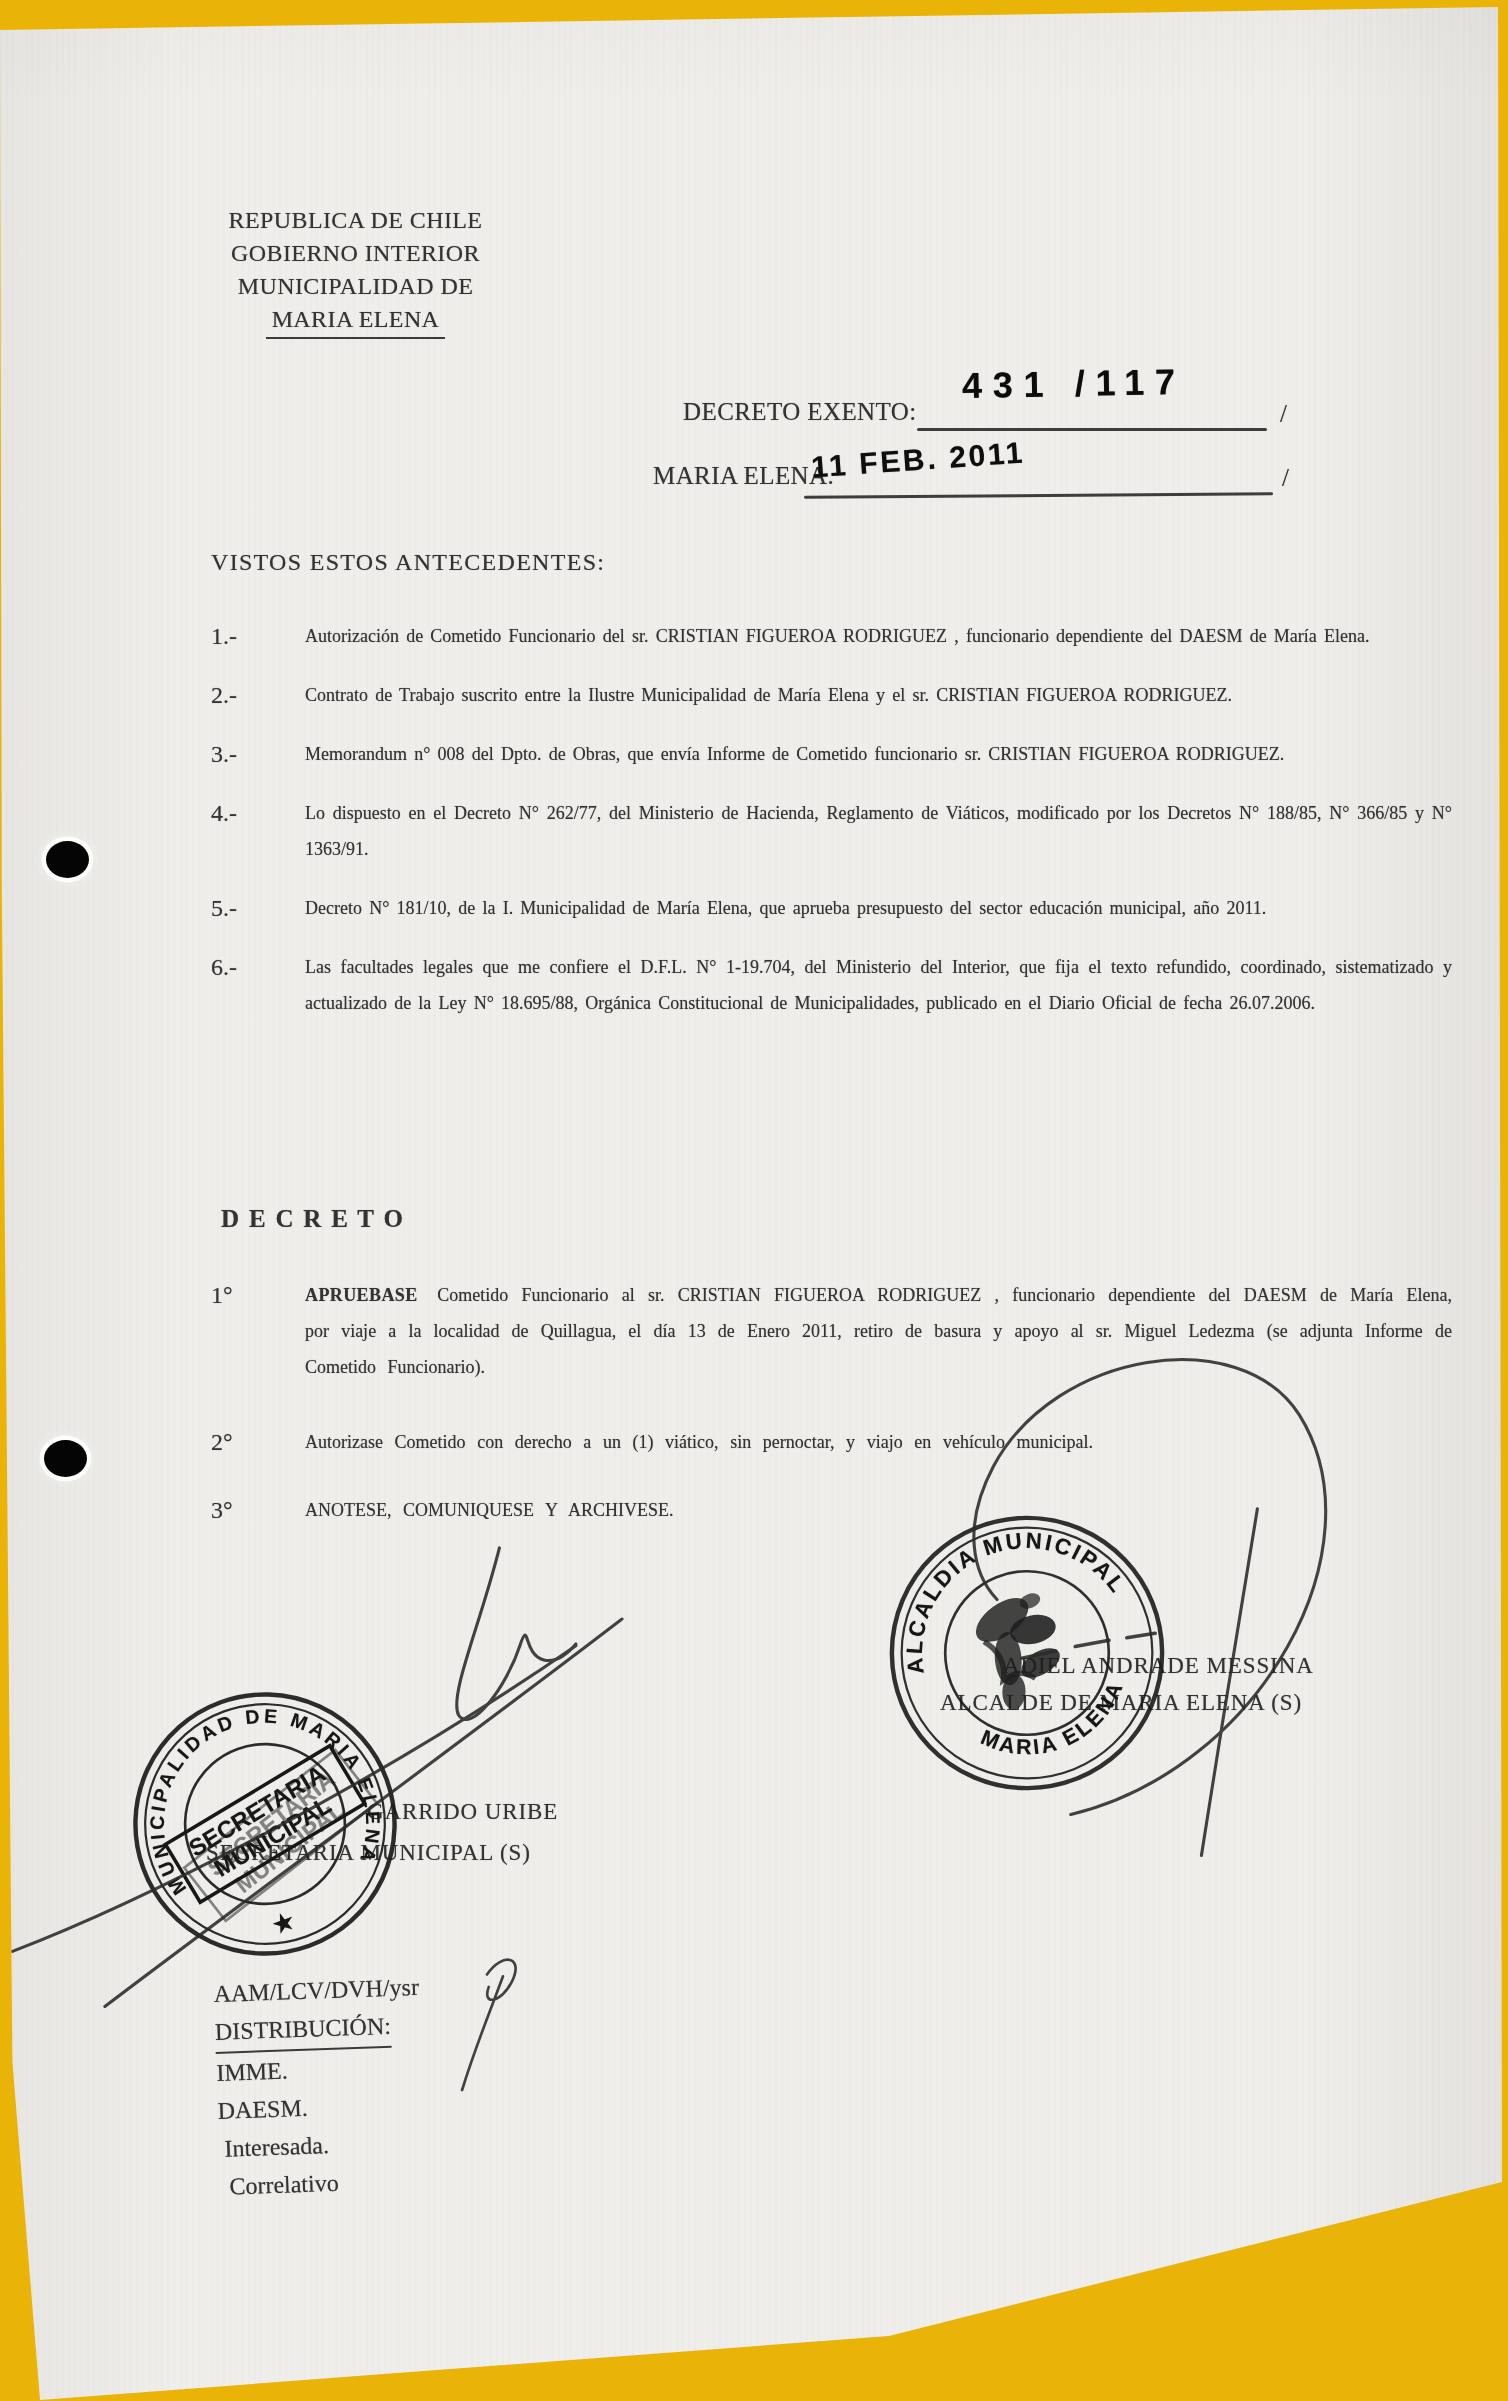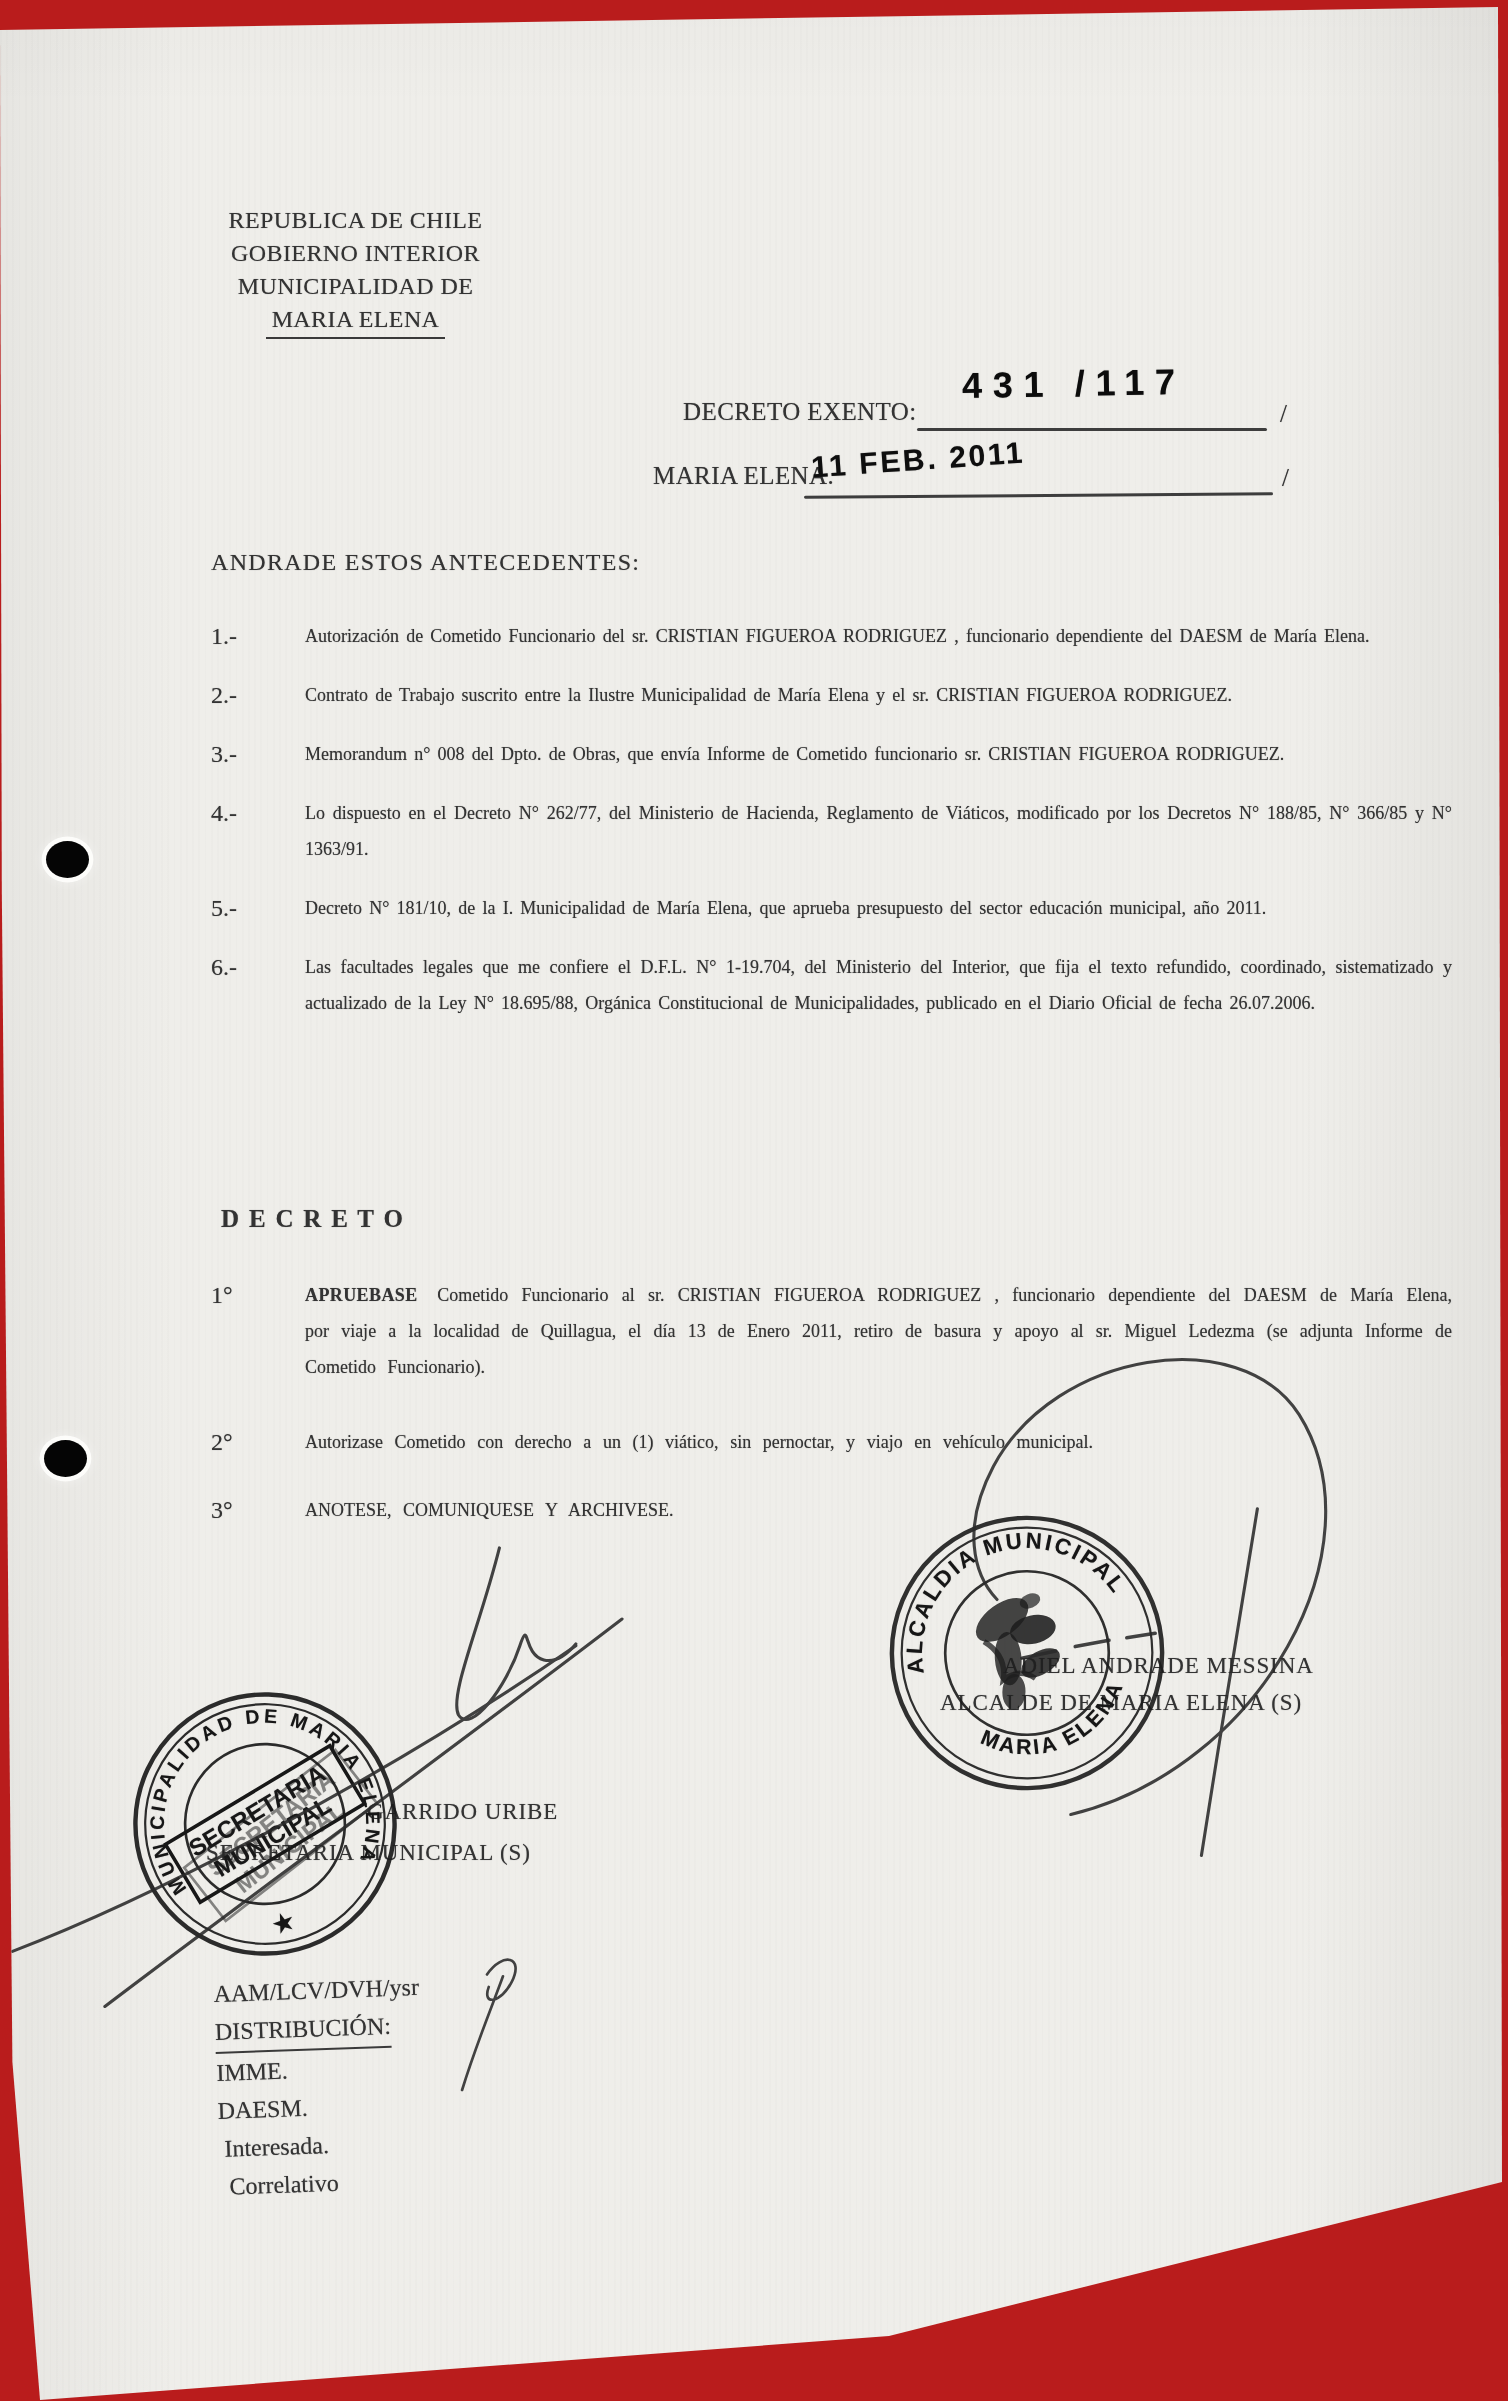--- a/index.html
+++ b/index.html
@@ -1,16 +1,16 @@
 <!DOCTYPE html>
 <html style="font-size:14.2px"><head>
 <meta charset="utf-8">
 <style>
   html,body{margin:0;padding:0;width:1508px;height:2401px;background:#000;overflow:hidden;}
-  .scan{position:relative;width:1508px;height:2401px;background:#b91c1c;}
+  .scan{position:relative;width:1508px;height:2401px;background:#eab308;}
   .paper{
     position:absolute;inset:0;
     background-color:#efeeea;
     background-image:
       linear-gradient(90deg, rgba(0,0,0,.035), rgba(0,0,0,0) 12%, rgba(0,0,0,0) 86%, rgba(0,0,0,.05)),
       repeating-linear-gradient(90deg, rgba(0,0,0,.012) 0 1.8px, rgba(0,0,0,0) 1.8px 6.2px),
       linear-gradient(180deg, rgba(0,0,0,.02), rgba(0,0,0,0) 107px);
     clip-path:polygon(0px 30px, 1498px 7.1px, 1502px 2182px, 889px 2336px, 40px 2400px, 12.4px 2062px, 1.8px 889px);
   }
   .hole{position:absolute;width:43px;height:37px;background:#050505;border-radius:50%;
@@ -93,21 +93,21 @@
     <span class="field-label lbl-decree">DECRETO EXENTO:</span>
     <span class="stamped-number stamp-ink">431 /117</span>
     <span class="rule rule-decree"></span>
     <span class="slash slash-decree">/</span>
 
     <span class="field-label lbl-city">MARIA ELENA.</span>
     <span class="stamped-date stamp-ink">11 FEB. 2011</span>
     <span class="rule rule-date"></span>
     <span class="slash slash-date">/</span>
 
-    <div class="vistos-heading">ANDRADE ESTOS ANTECEDENTES:</div>
+    <div class="vistos-heading">VISTOS ESTOS ANTECEDENTES:</div>
 
     <div class="doc-list vistos-list">
       <div class="doc-item">
         <span class="num">1.-</span>
         <span class="txt">Autorización de Cometido Funcionario del sr. CRISTIAN FIGUEROA RODRIGUEZ , funcionario dependiente del DAESM de María Elena.</span>
       </div>
       <div class="doc-item">
         <span class="num">2.-</span>
         <span class="txt">Contrato de Trabajo suscrito entre la Ilustre Municipalidad de María Elena y el sr. CRISTIAN FIGUEROA RODRIGUEZ.</span>
       </div>

